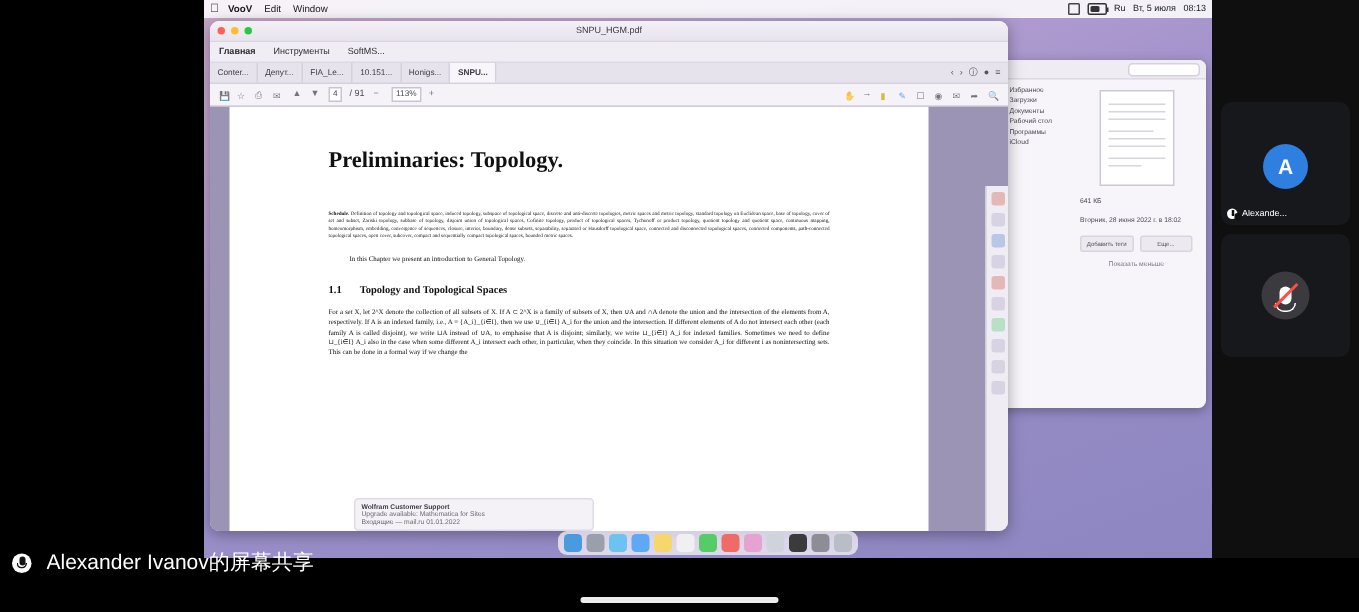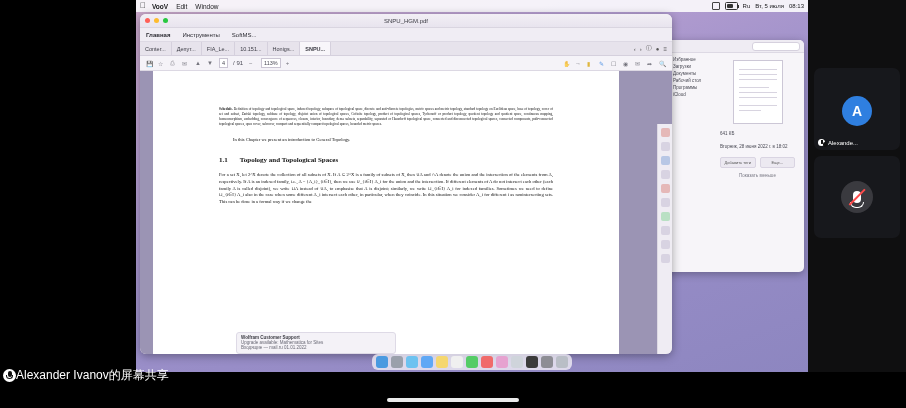--- a/index.html
+++ b/index.html
@@ -113,21 +113,21 @@
           font-size:14px;font-weight:700;}
   .zname{position:absolute;left:4px;bottom:4px;right:4px;font-size:6px;color:#fff;display:flex;align-items:center;gap:3px;}
   .micpill{position:absolute;left:50%;top:50%;transform:translate(-50%,-50%);width:32px;height:32px;border-radius:50%;
            background:#3a3a3f;display:flex;align-items:center;justify-content:center;}
   .micglyph{width:8px;height:12px;border-radius:4px;background:#fff;position:relative;}
   .micglyph:after{content:"";position:absolute;left:-3px;right:-3px;bottom:-5px;height:5px;
                   border:1.4px solid #fff;border-top:none;border-radius:0 0 6px 6px;}
   .slash{position:absolute;left:50%;top:50%;width:22px;height:1.6px;background:#ff4b4b;
          transform:translate(-50%,-50%) rotate(-45deg);}
   .sharebar{position:absolute;left:0;bottom:22px;width:240px;height:22px;display:flex;align-items:center;
-            gap:0;padding-left:3px;color:#fff;font-size:12px;}
+            gap:10px;padding-left:8px;color:#fff;font-size:14px;}
   .sharemic{width:13px;height:13px;border-radius:50%;background:#fff;position:relative;display:inline-block;}
   .sharemic:before{content:"";position:absolute;left:4.5px;top:2.5px;width:4px;height:5.5px;border-radius:2px;background:#111;}
   .sharemic:after{content:"";position:absolute;left:3px;right:3px;bottom:2.5px;height:3px;border:1.2px solid #111;
                   border-top:none;border-radius:0 0 4px 4px;}
 
   
   .homebar{position:absolute;left:50%;bottom:6px;transform:translateX(-50%);width:132px;height:4px;
            border-radius:3px;background:#fff;opacity:.92;}
 
   
@@ -261,20 +261,21 @@
           <span class="ic">☐</span>
           <span class="ic">◉</span>
           <span class="ic">✉</span>
           <span class="ic">➦</span>
           <span class="ic">🔍</span>
         </span>
       </div>
 
       <div class="docarea">
         <div class="page">
+          <div class="ptitle">Preliminaries: Topology.</div>
           <div class="sched"><b>Schedule.</b><span> Definition of topology and topological space, induced topology, subspace of topological space, discrete and anti-discrete topologies, metric spaces and metric topology, standard topology on Euclidean space, base of topology, cover of set and subset, Zariski topology, subbase of topology, disjoint union of topological spaces, Cofinite topology, product of topological spaces, Tychonoff or product topology, quotient topology and quotient space, continuous mapping, homeomorphism, embedding, convergence of sequences, closure, interior, boundary, dense subsets, separability, separated or Hausdorff topological space, connected and disconnected topological spaces, connected components, path-connected topological spaces, open cover, subcover, compact and sequentially compact topological spaces, bounded metric spaces.</span></div>
           <div class="intro">In this Chapter we present an introduction to General Topology.</div>
           <div class="sec"><span style="margin-left:0">1.1</span><span>Topology and Topological Spaces</span></div>
           <div class="body">For a set X, let 2^X denote the collection of all subsets of X. If A ⊂ 2^X is a family of subsets of X, then ∪A and ∩A denote the union and the intersection of the elements from A, respectively. If A is an indexed family, i.e., A = {A_i}_{i∈I}, then we use ∪_{i∈I} A_i for the union and the intersection. If different elements of A do not intersect each other (each family A is called disjoint), we write ⊔A instead of ∪A, to emphasise that A is disjoint; similarly, we write ⊔_{i∈I} A_i for indexed families. Sometimes we need to define ⊔_{i∈I} A_i also in the case when some different A_i intersect each other, in particular, when they coincide. In this situation we consider A_i for different i as nonintersecting sets. This can be done in a formal way if we change the</div>
         </div>
 
         <div class="rail">
           <div class="ri red"></div>
           <div class="ri"></div>
           <div class="ri blue"></div>

